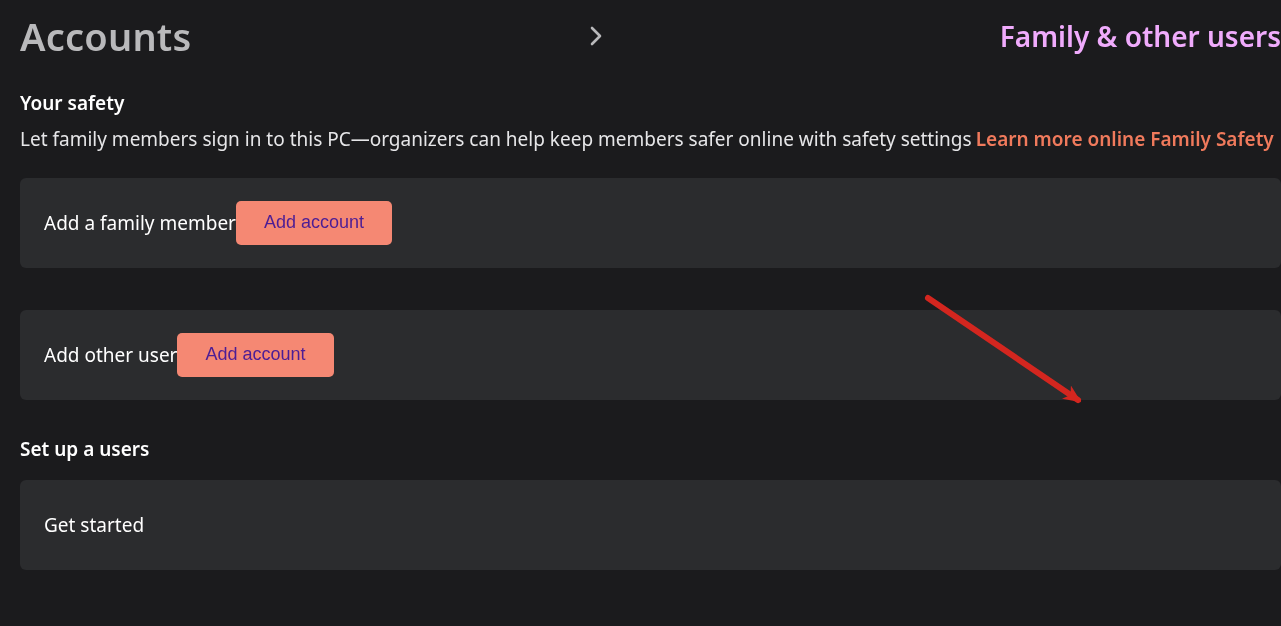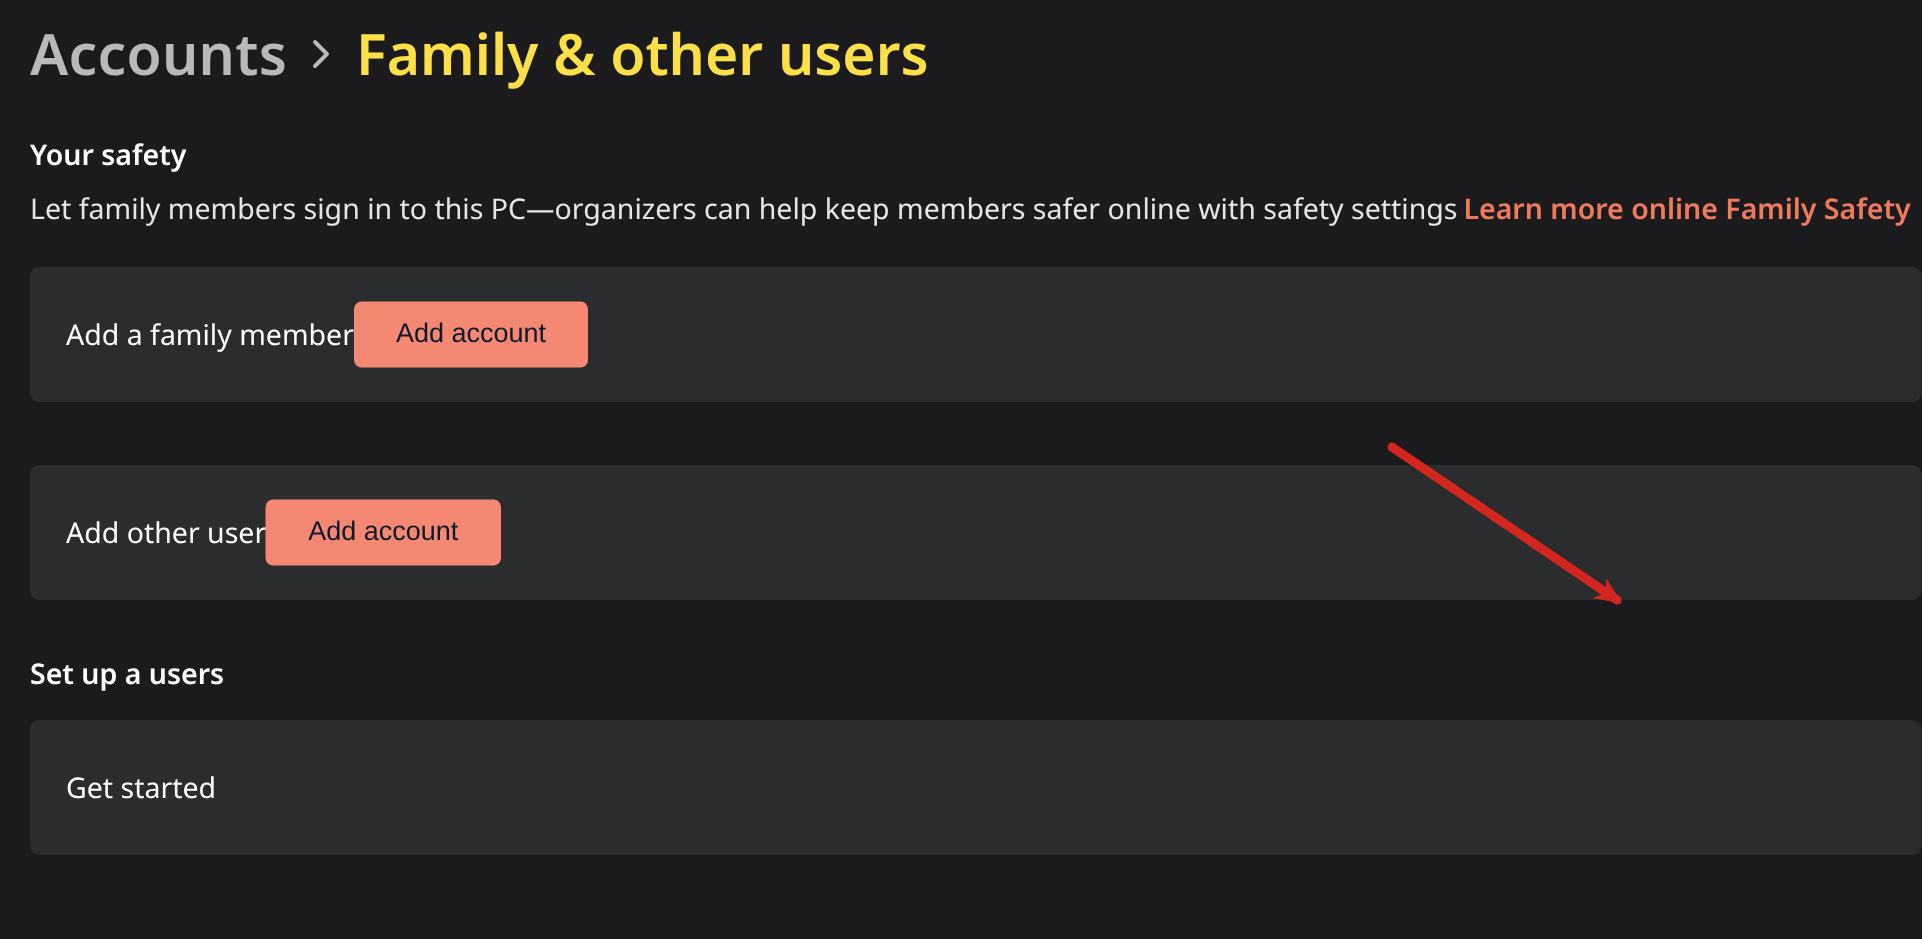--- a/index.html
+++ b/index.html
@@ -15,37 +15,38 @@
   .page {
     padding: 10px 0 0 20px;
     box-sizing: border-box;
     width: 100%;
   }
   .breadcrumb {
     display: flex;
     align-items: center;
     gap: 16px;
     margin-bottom: 28px;
+    justify-content: space-between;
   }
   .breadcrumb-parent {
     font-size: 38px;
     font-weight: 600;
     color: #b9b9bb;
     letter-spacing: 0.2px;
   }
   .breadcrumb-sep {
     color: #b9b9bb;
     font-size: 22px;
     font-weight: 600;
   }
   .breadcrumb-sep svg { display:block; }
   .breadcrumb-current {
-    font-size: 38px;
+    font-size: 28px;
     font-weight: 600;
-    color: #fde047;
+    color: #f0abfc;
   }
   .section-header {
     font-size: 19px;
     font-weight: 600;
     margin: 0 0 10px 0;
     color: #ffffff;
   }
   .section-desc-row {
     display: flex;
     align-items: baseline;
@@ -76,21 +77,21 @@
     margin-bottom: 14px;
     width: calc(100% - 0px);
   }
   .card-label {
     font-size: 19px;
     color: #ffffff;
     font-weight: 400;
   }
   .btn-primary {
     background: #f58873;
-    color: #0f172a;
+    color: #4c1d95;
     font-size: 18px;
     font-weight: 400;
     border: none;
     border-radius: 5px;
     padding: 10px 28px;
     cursor: pointer;
     line-height: 1.3;
   }
   .section-block { margin-bottom: 42px; }
   .section-block.tight { margin-bottom: 36px; }

